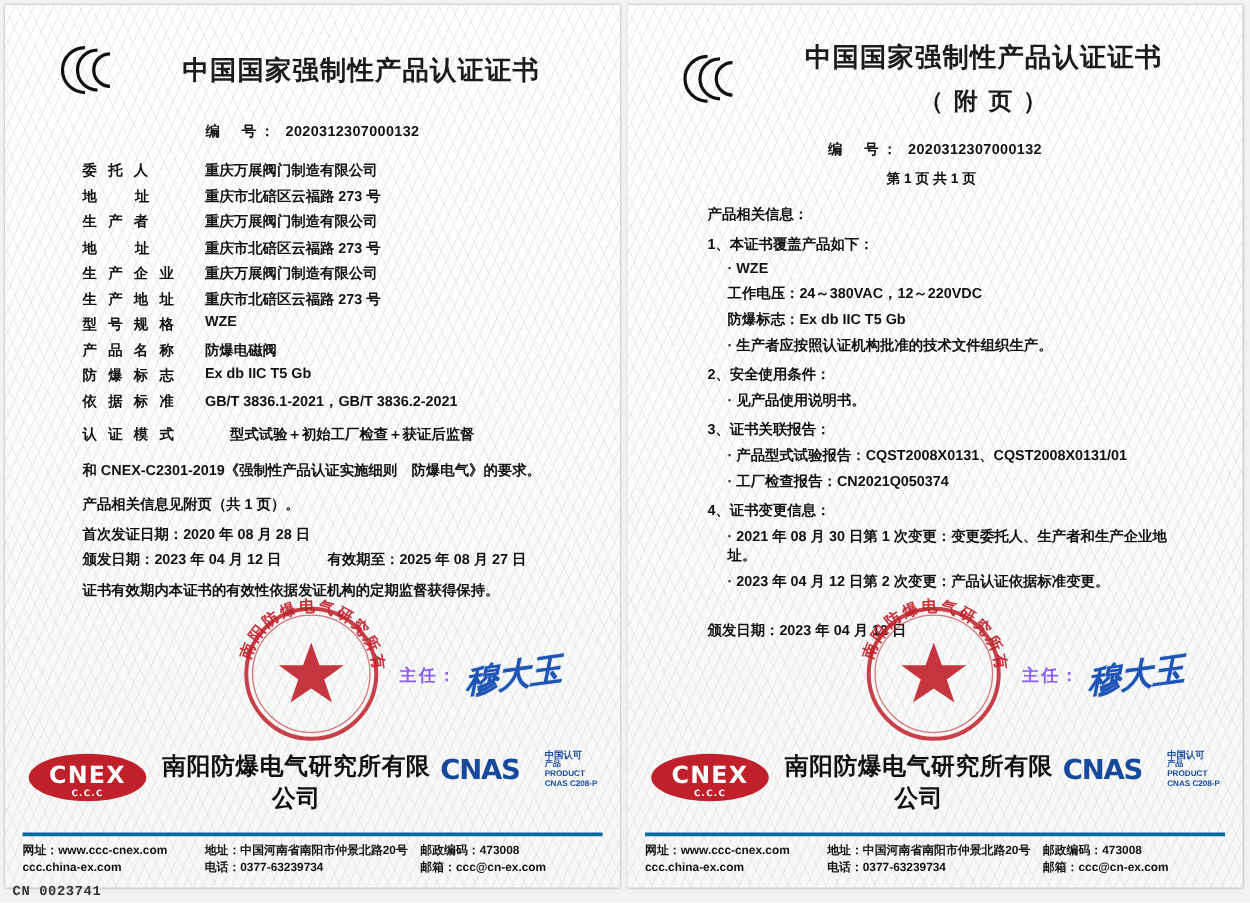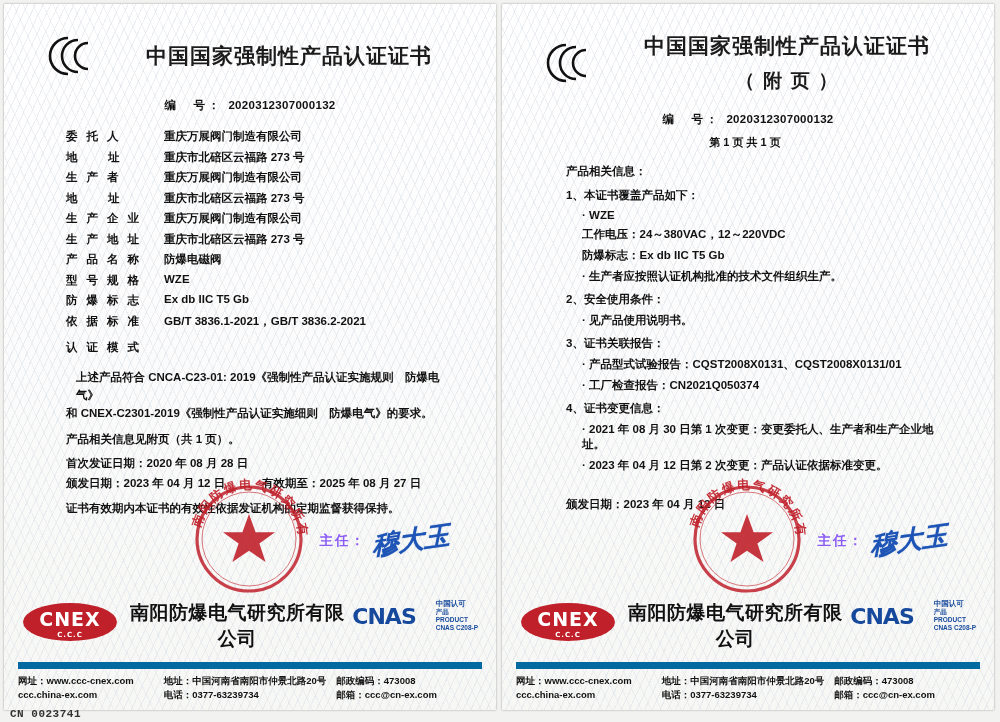--- a/index.html
+++ b/index.html
@@ -133,21 +133,21 @@
     display:flex;align-items:center;gap:20px;flex:0 0 auto;
   }
   .cnasmark{font-size:22px;font-weight:bold;color:#16499c;letter-spacing:-1px;
     font-family:"DejaVu Sans","Liberation Sans",sans-serif;}
   .cnastxt{font-size:6.5px;line-height:8px;color:#16499c;font-weight:bold;}
   .cnastxt .cn{font-size:7.5px;}
 
   
   .foot{
     position:absolute;left:0;right:0;bottom:8px;
-    border-top:7px solid #0369a1;
+    border-top:3px solid #0369a1;
     margin:0 14px;
     padding-top:5px;
     display:flex;
     font-size:9.5px;color:#111;line-height:14px;font-weight:bold;
   }
   .fcol{padding-right:10px;}
   .fcol.c1{width:150px;}
   .fcol.c2{flex:1;}
   .fcol.c3{width:150px;}
   .fline{white-space:nowrap;}
@@ -205,42 +205,42 @@
         </div>
         <div class="frow">
           <div class="fkey">生 产 企 业</div>
           <div class="fval">重庆万展阀门制造有限公司</div>
         </div>
         <div class="frow">
           <div class="fkey">生 产 地 址</div>
           <div class="fval">重庆市北碚区云福路 273 号</div>
         </div>
         <div class="frow">
+          <div class="fkey">型 号 规 格</div>
+          <div class="fval">WZE</div>
+        </div>
+        <div class="frow">
           <div class="fkey">产 品 名 称</div>
           <div class="fval">防爆电磁阀</div>
         </div>
         <div class="frow">
-          <div class="fkey">型 号 规 格</div>
-          <div class="fval">WZE</div>
-        </div>
-        <div class="frow">
           <div class="fkey">防 爆 标 志</div>
           <div class="fval">Ex db IIC T5 Gb</div>
         </div>
         <div class="frow">
           <div class="fkey">依 据 标 准</div>
           <div class="fval">GB/T 3836.1-2021，GB/T 3836.2-2021</div>
         </div>
         <div class="frow gap">
           <div class="fkey">认 证 模 式</div>
+          <div class="fval">型式试验＋初始工厂检查＋获证后监督</div>
         </div>
       </div>
 
       <div class="para">
-        <div>上述产品符合 CNCA-C23-01: 2019《强制性产品认证实施规则　防爆电气》</div>
         <div style="margin-left:-10px">和 CNEX-C2301-2019《强制性产品认证实施细则　防爆电气》的要求。</div>
       </div>
 
       <div class="para2">产品相关信息见附页（共 1 页）。</div>
 
       <div class="dates">
         <div class="dline">
           <span>首次发证日期：</span>
           <span>2020 年 08 月 28 日</span>
         </div>

